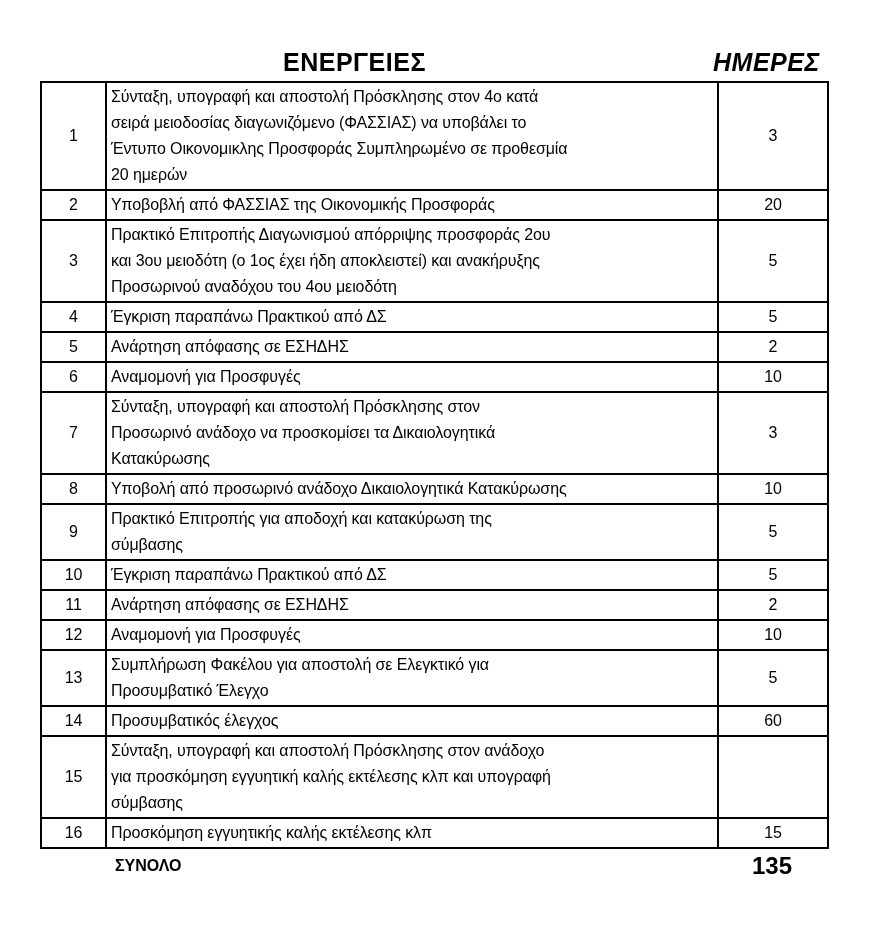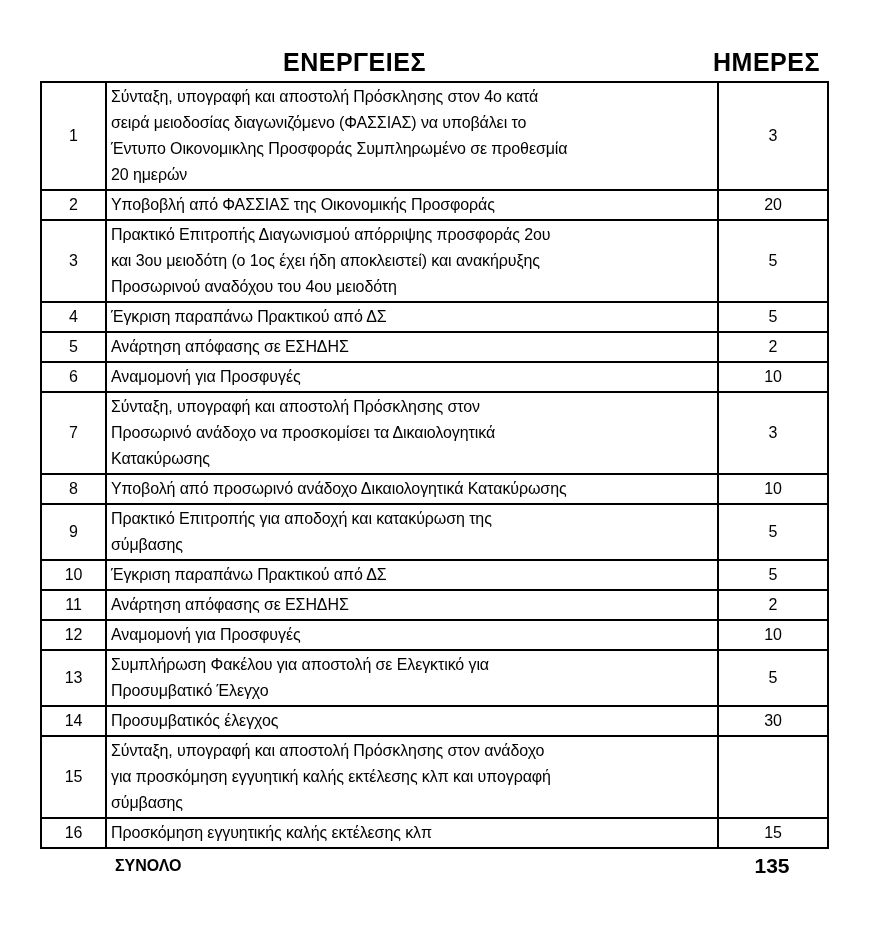--- a/index.html
+++ b/index.html
@@ -31,21 +31,21 @@
   }
   .col-headers span {
     position: absolute;
     font-weight: bold;
     font-size: 25px;
     line-height: 28px;
     letter-spacing: 0.5px;
     white-space: nowrap;
   }
   .hdr-actions { left: 283px; top: 0; }
-  .hdr-days   { left: 713px; top: 0; }
+  .hdr-days   { left: 713px; top: 0; font-style: italic; }
 
   
   .table-wrap {
     position: absolute;
     left: 40px;
     top: 37px;
     width: 789px;
   }
   table.actions {
     border-collapse: collapse;
@@ -88,21 +88,21 @@
     font-size: 16px;
     line-height: 28px;
   }
   .total-value {
     position: absolute;
     left: 677px;
     top: 0;
     width: 110px;
     text-align: center;
     font-weight: bold;
-    font-size: 21px;
+    font-size: 24px;
     line-height: 28px;
   }
 </style>
 </head>
 <body>
 
 <div class="page">
 
   <div class="col-headers">
     <span class="hdr-actions">ΕΝΕΡΓΕΙΕΣ</span>
@@ -187,21 +187,21 @@
         </tr>
         <tr>
           <td class="num">13</td>
           <td class="action">Συμπλήρωση Φακέλου για αποστολή σε Ελεγκτικό για
 Προσυμβατικό Έλεγχο</td>
           <td class="days">5</td>
         </tr>
         <tr>
           <td class="num">14</td>
           <td class="action">Προσυμβατικός έλεγχος</td>
-          <td class="days">30</td>
+          <td class="days">60</td>
         </tr>
         <tr>
           <td class="num">15</td>
           <td class="action">Σύνταξη, υπογραφή και αποστολή Πρόσκλησης στον ανάδοχο
 για προσκόμηση εγγυητική καλής εκτέλεσης κλπ και υπογραφή
 σύμβασης</td>
           <td class="days"></td>
         </tr>
         <tr>
           <td class="num">16</td>

